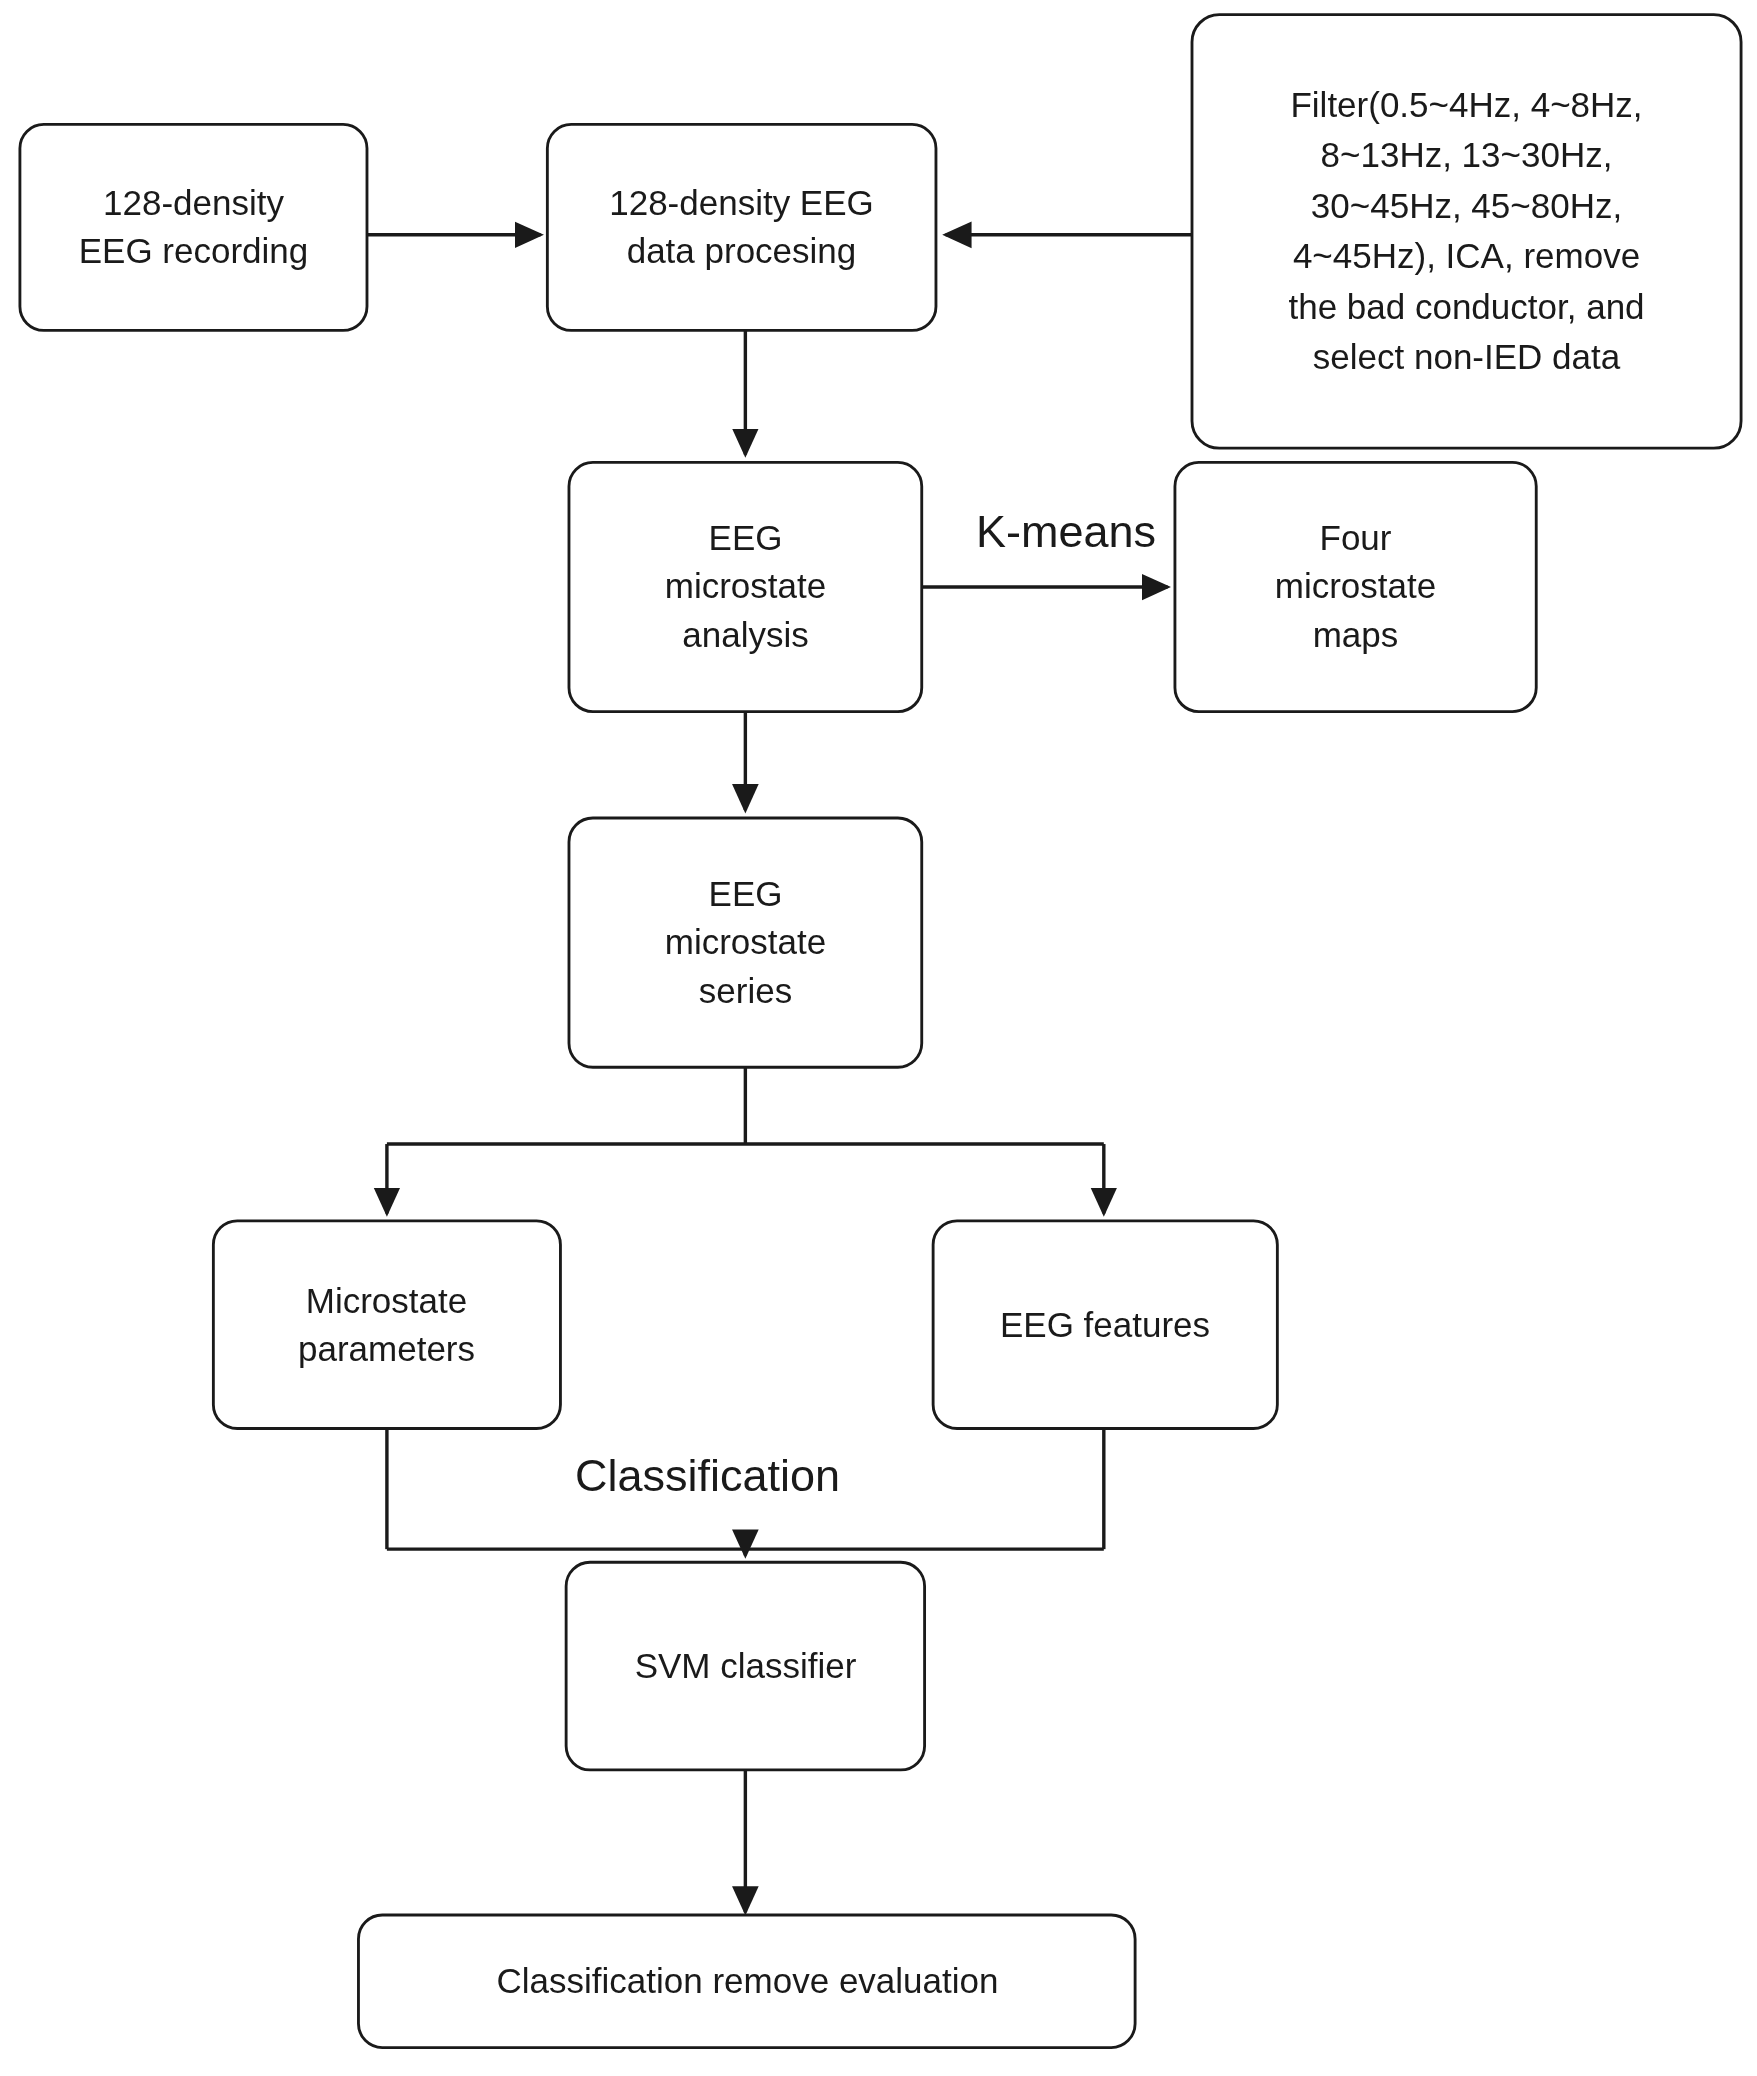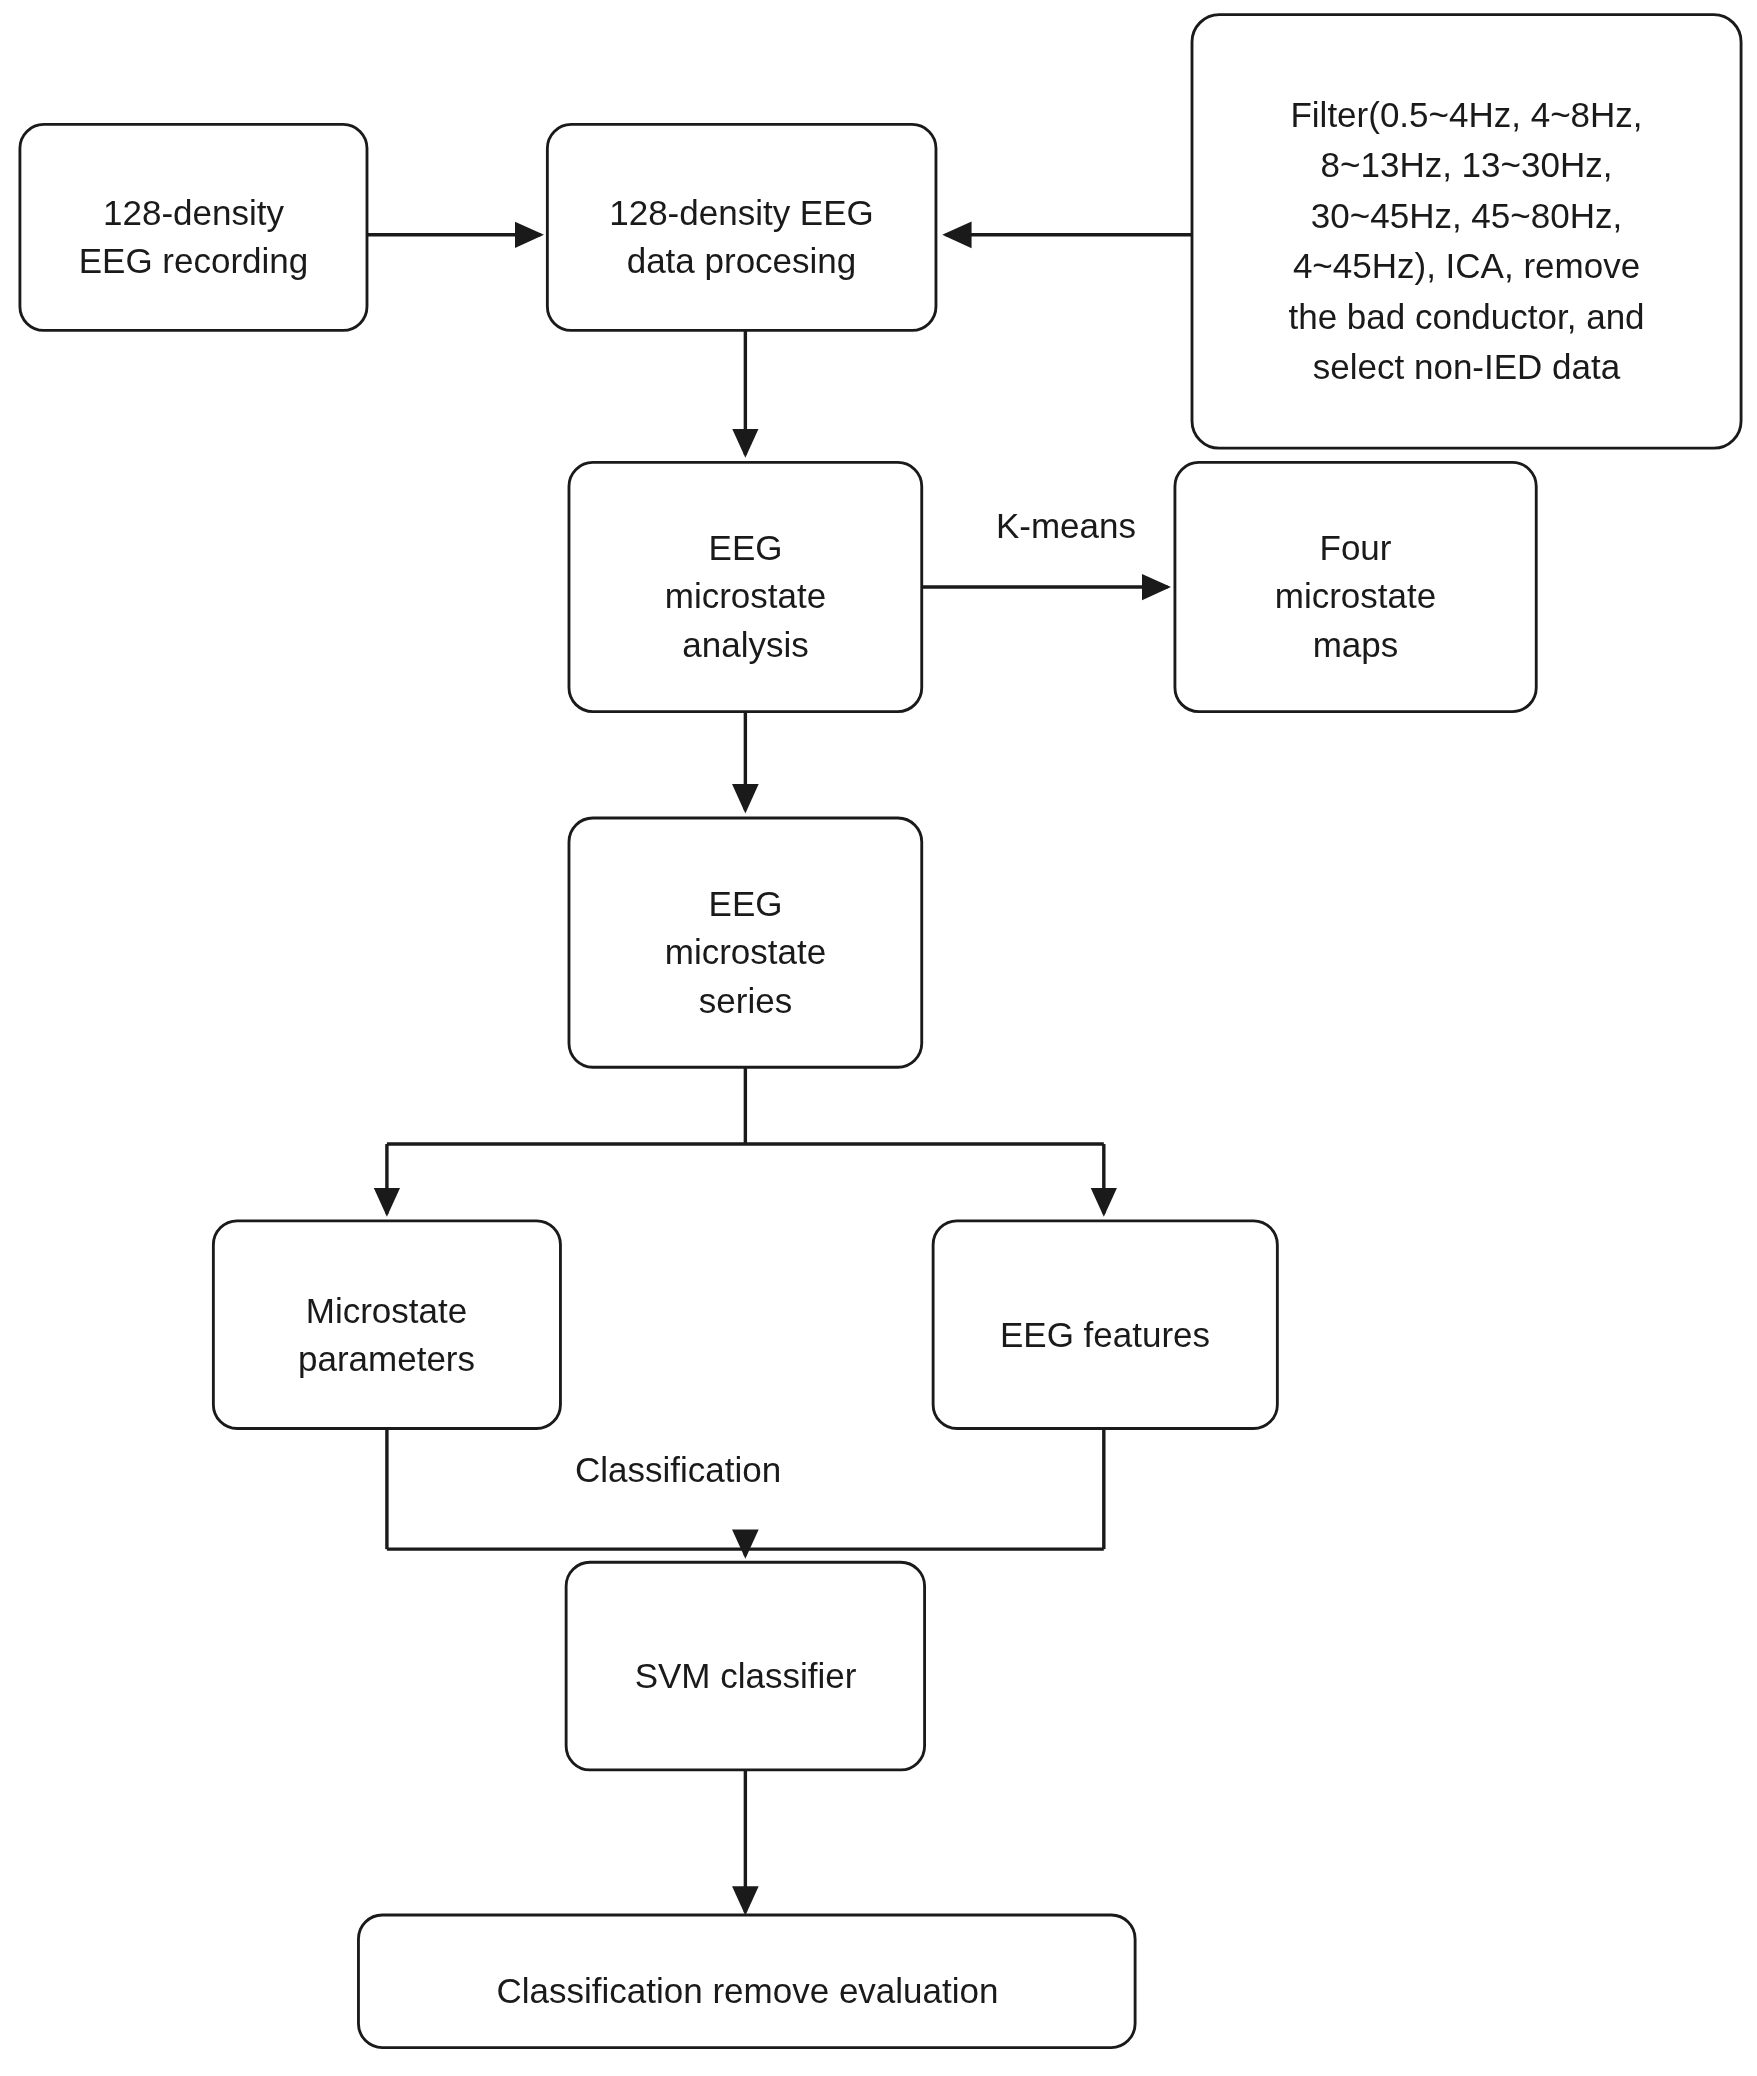--- a/index.html
+++ b/index.html
@@ -42,27 +42,26 @@
     justify-content: center;
     text-align: center;
     color: #1a1a1a;
     font-family: "Liberation Sans", sans-serif;
     font-size: 35px;
     line-height: 1.38;
     white-space: pre-line;
     box-sizing: border-box;
     padding: 0 8px;
     pointer-events: none;
-    margin-top: 10px;
   }
   .edge-label {
     position: absolute;
     color: #1a1a1a;
     font-family: "Liberation Sans", sans-serif;
-    font-size: 35px;
+    font-size: 45px;
     line-height: 1.25;
     white-space: nowrap;
     text-align: center;
   }
   .filter-label {
     font-size: 35px;
     line-height: 1.44;
   }
 </style>
 </head>

